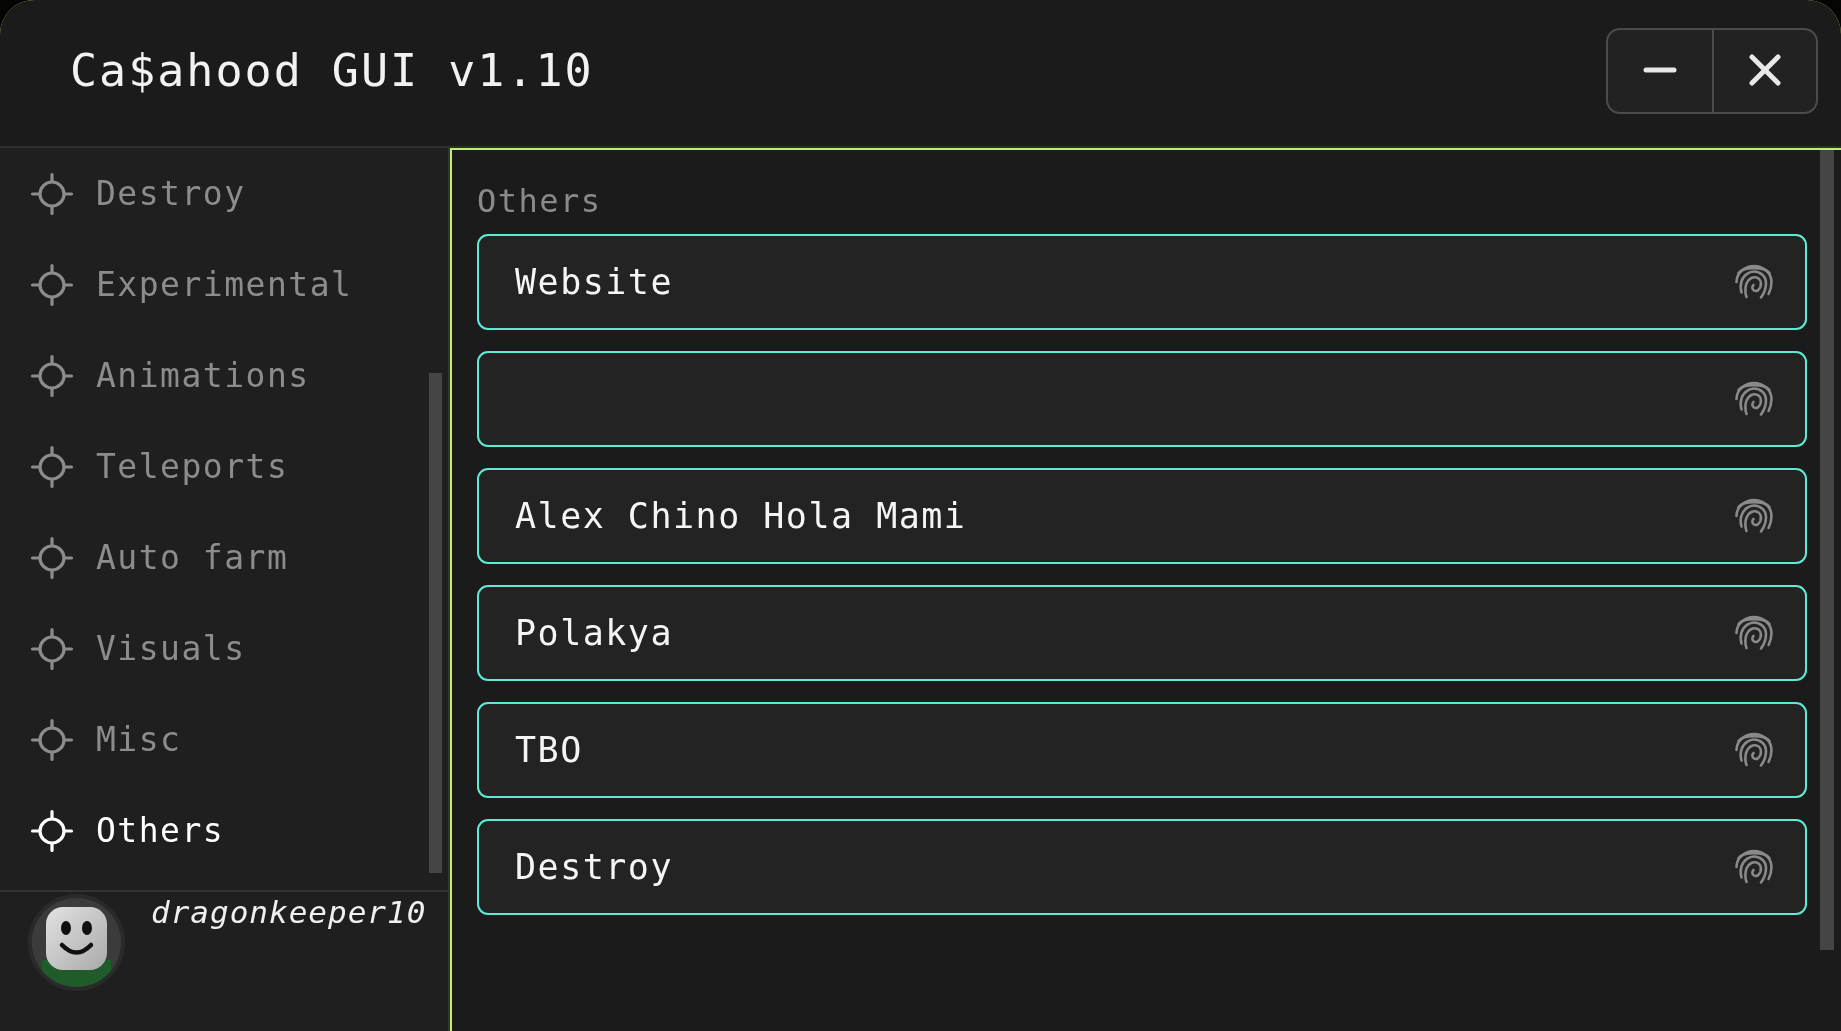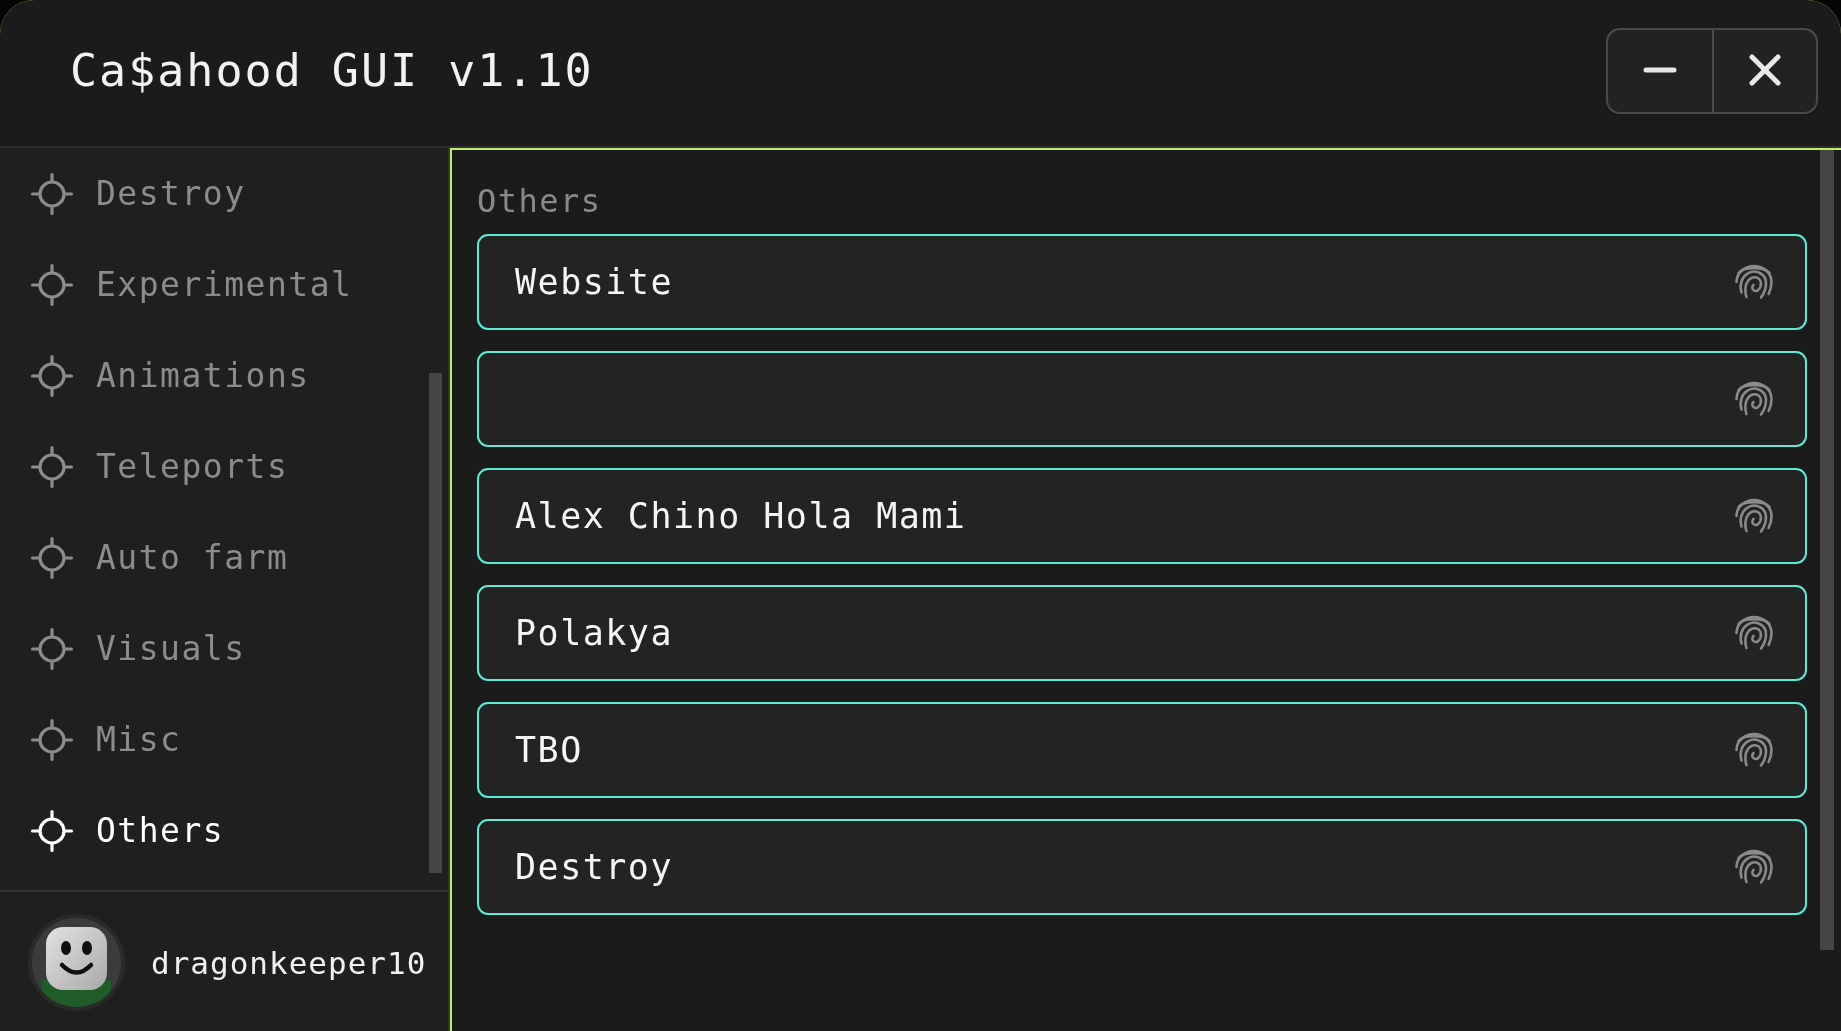--- a/index.html
+++ b/index.html
@@ -126,24 +126,24 @@
   }
 
   
   #profile {
     position: absolute;
     left: 0;
     top: 746px;
     width: 448px;
     height: 137px;
     display: flex;
-    align-items: center;
     padding-left: 28px;
     box-sizing: border-box;
     cursor: pointer;
+    font-style: italic;
   }
   #avatar {
     width: 97px;
     height: 97px;
     flex: 0 0 97px;
     border-radius: 50%;
     background: #3a3a3a;
     border: 4px solid #2a2a2a;
     box-sizing: border-box;
     overflow: hidden;

